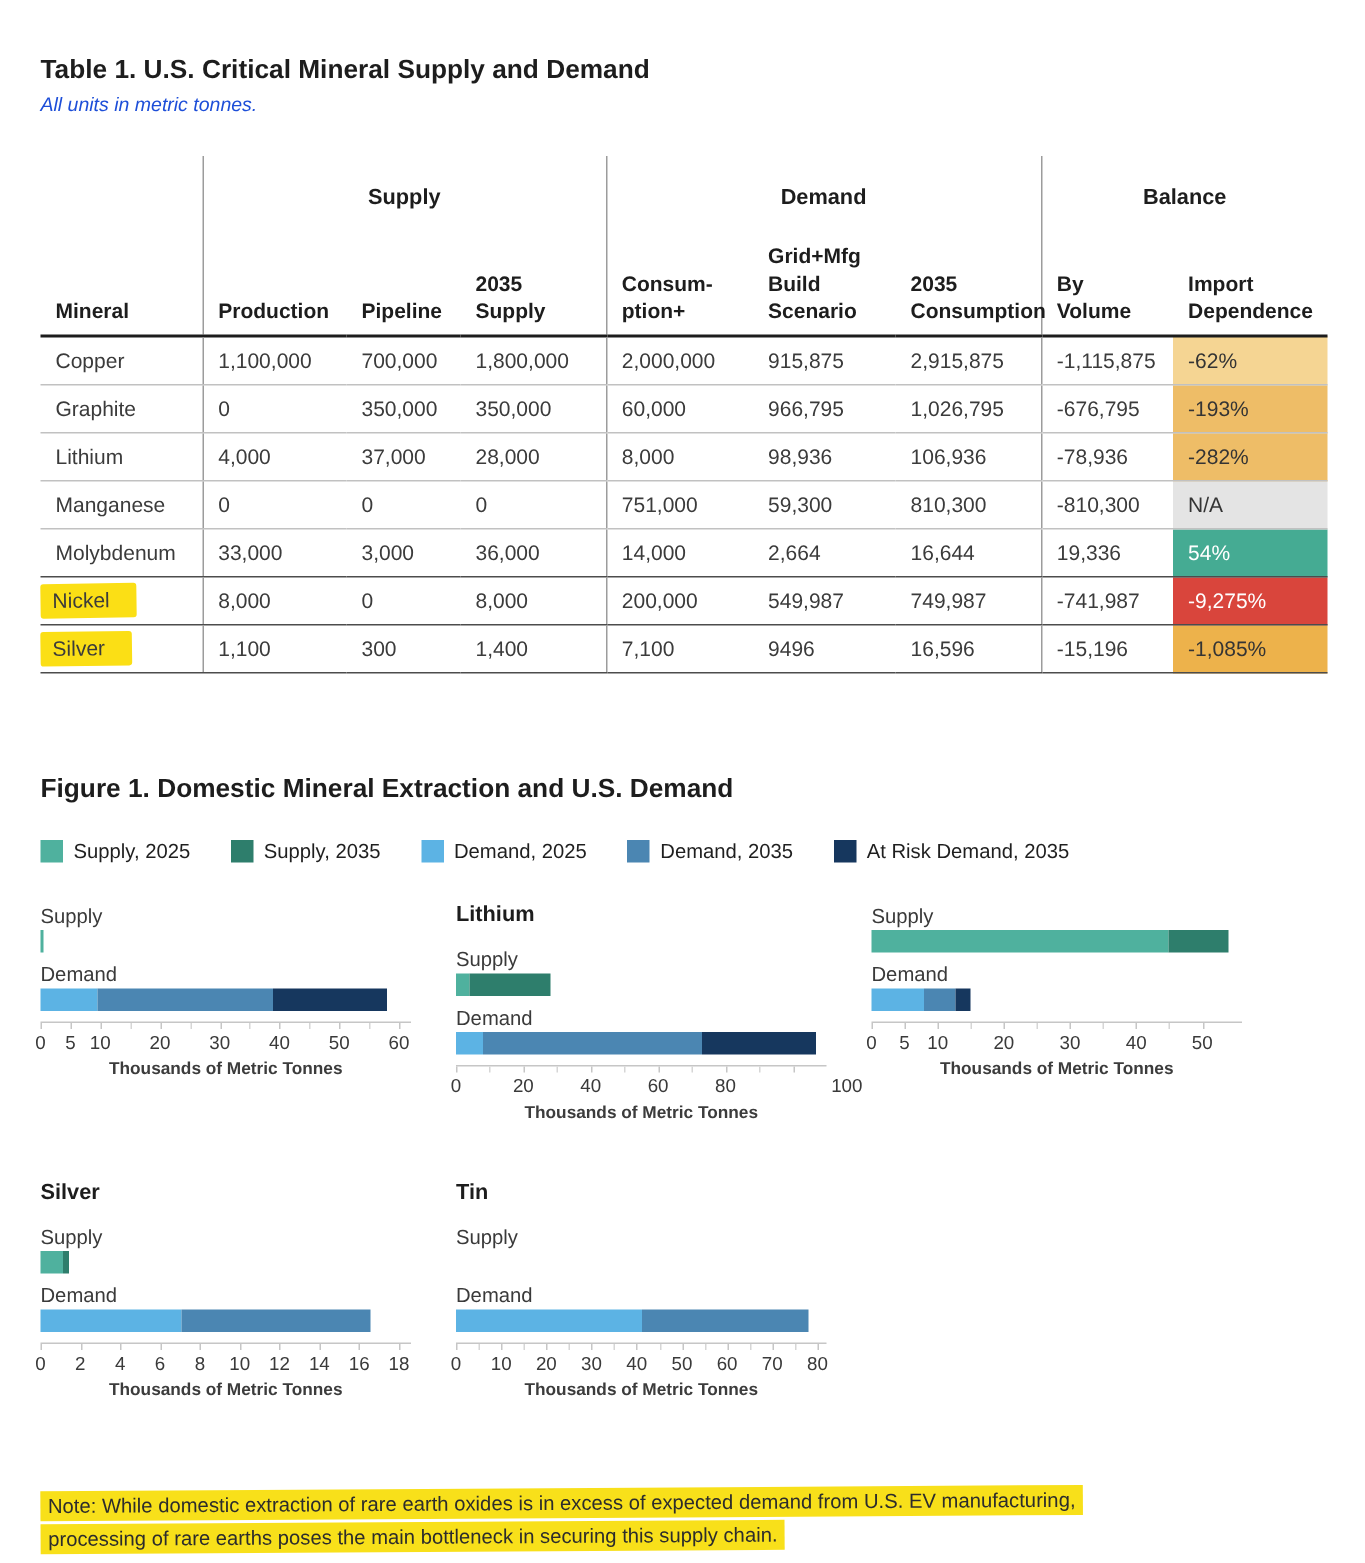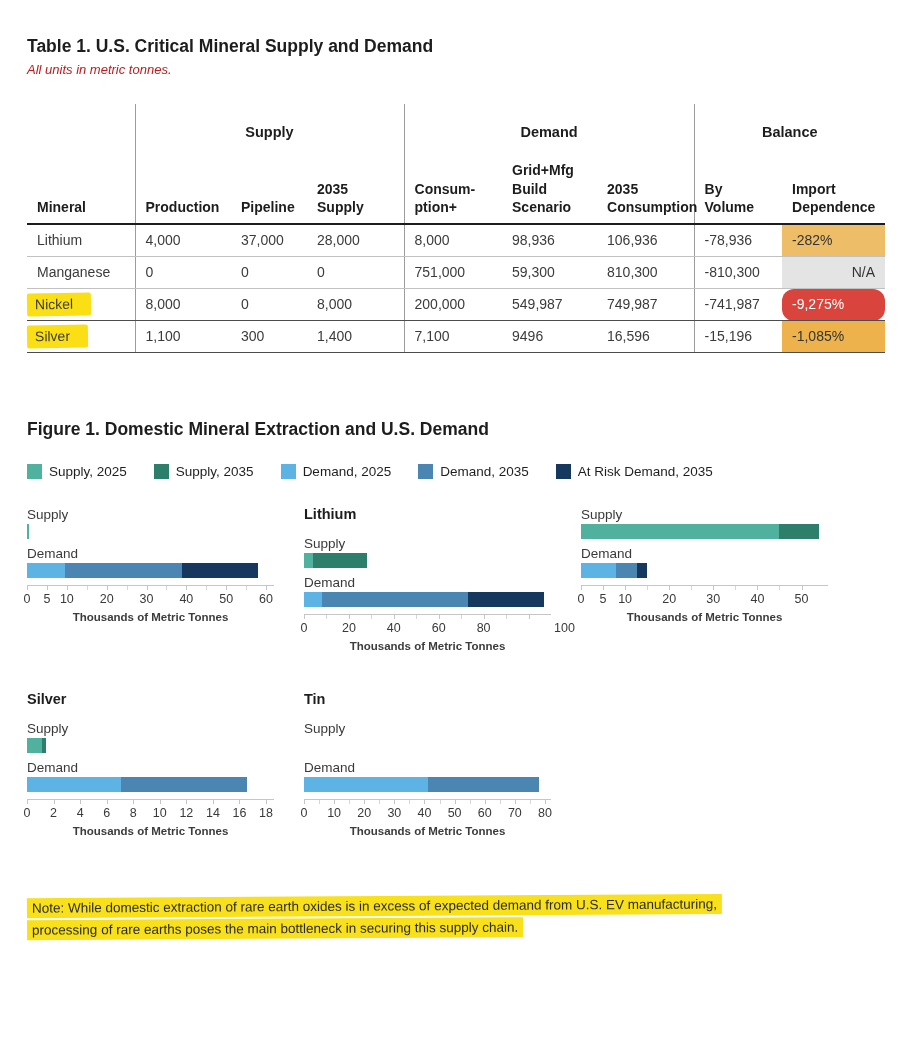--- a/index.html
+++ b/index.html
@@ -5,21 +5,21 @@
   * { box-sizing: border-box; }
   html,body { margin:0; padding:0; }
   body {
     width: 910px; height: 1042px; overflow: hidden;
     background: #ffffff;
     font-family: "Liberation Sans", sans-serif;
     color: #2f2f2f;
     padding: 30px 26px 0 27px;
   }
   .doc-title { font-size: 17.5px; font-weight: bold; color: #1d1d1d; margin: 6px 0 5px; }
-  .doc-subtitle { font-style: italic; font-size: 13px; color: #b91c1c; }
+  .doc-subtitle { font-style: italic; font-size: 13px; color: #1d4ed8; }
 
   
   table.mineral-table { border-collapse: collapse; width: 858px; margin-top: 27px; table-layout: fixed; }
   .mineral-table th, .mineral-table td { text-align: left; }
   .group-row th { font-size: 14.5px; font-weight: bold; color: #1d1d1d; text-align: center; height: 50px; vertical-align: middle; padding: 6px 0 0; }
   .col-row th { font-size: 14px; font-weight: bold; color: #1d1d1d; vertical-align: bottom; white-space: pre-line; line-height: 1.3; padding: 2px 10px 7px; border-bottom: 2.5px solid #1c1c1c; height: 70px; }
   .sep { border-left: 1px solid #9c9c9c; }
   tbody td { font-size: 14px; color: #3b3b3b; padding: 7px 10px 8px; border-bottom: 1px solid #c1c1c1; }
   tr.dark-bottom td { border-bottom-color: #4c4c4c; }
   td.dep { color: #343434; }
@@ -87,51 +87,84 @@
 Scenario</th>
       <th>2035
 Consumption</th>
       <th class="sep">By Volume</th>
       <th>Import
 Dependence</th>
     </tr>
   </thead>
   <tbody id="table-body">
       <tr>
+        <td><span>Copper</span></td>
+        <td class="sep">1,100,000</td>
+        <td>700,000</td>
+        <td>1,800,000</td>
+        <td class="sep">2,000,000</td>
+        <td>915,875</td>
+        <td>2,915,875</td>
+        <td class="sep">-1,115,875</td>
+        <td class="dep" style="background: rgb(245, 213, 147);">-62%</td>
+      </tr>
+      <tr>
+        <td><span>Graphite</span></td>
+        <td class="sep">0</td>
+        <td>350,000</td>
+        <td>350,000</td>
+        <td class="sep">60,000</td>
+        <td>966,795</td>
+        <td>1,026,795</td>
+        <td class="sep">-676,795</td>
+        <td class="dep" style="background: rgb(238, 189, 103);">-193%</td>
+      </tr>
+      <tr>
         <td><span>Lithium</span></td>
         <td class="sep">4,000</td>
         <td>37,000</td>
         <td>28,000</td>
         <td class="sep">8,000</td>
         <td>98,936</td>
         <td>106,936</td>
         <td class="sep">-78,936</td>
         <td class="dep" style="background: rgb(238, 189, 103);">-282%</td>
       </tr>
       <tr>
         <td><span>Manganese</span></td>
         <td class="sep">0</td>
         <td>0</td>
         <td>0</td>
         <td class="sep">751,000</td>
         <td>59,300</td>
         <td>810,300</td>
         <td class="sep">-810,300</td>
-        <td class="dep" style="background: rgb(228, 228, 228); text-align: right;">N/A</td>
+        <td class="dep" style="background: rgb(228, 228, 228);">N/A</td>
+      </tr>
+      <tr class="dark-bottom">
+        <td><span>Molybdenum</span></td>
+        <td class="sep">33,000</td>
+        <td>3,000</td>
+        <td>36,000</td>
+        <td class="sep">14,000</td>
+        <td>2,664</td>
+        <td>16,644</td>
+        <td class="sep">19,336</td>
+        <td class="dep dep-light" style="background: rgb(69, 171, 147);">54%</td>
       </tr>
       <tr class="dark-bottom">
         <td><span class="marker">Nickel</span></td>
         <td class="sep">8,000</td>
         <td>0</td>
         <td>8,000</td>
         <td class="sep">200,000</td>
         <td>549,987</td>
         <td>749,987</td>
         <td class="sep">-741,987</td>
-        <td class="dep dep-light" style="background: rgb(217, 69, 60); border-radius: 12px;">-9,275%</td>
+        <td class="dep dep-light" style="background: rgb(217, 69, 60);">-9,275%</td>
       </tr>
       <tr class="dark-bottom">
         <td><span class="marker">Silver</span></td>
         <td class="sep">1,100</td>
         <td>300</td>
         <td>1,400</td>
         <td class="sep">7,100</td>
         <td>9496</td>
         <td>16,596</td>
         <td class="sep">-15,196</td>

